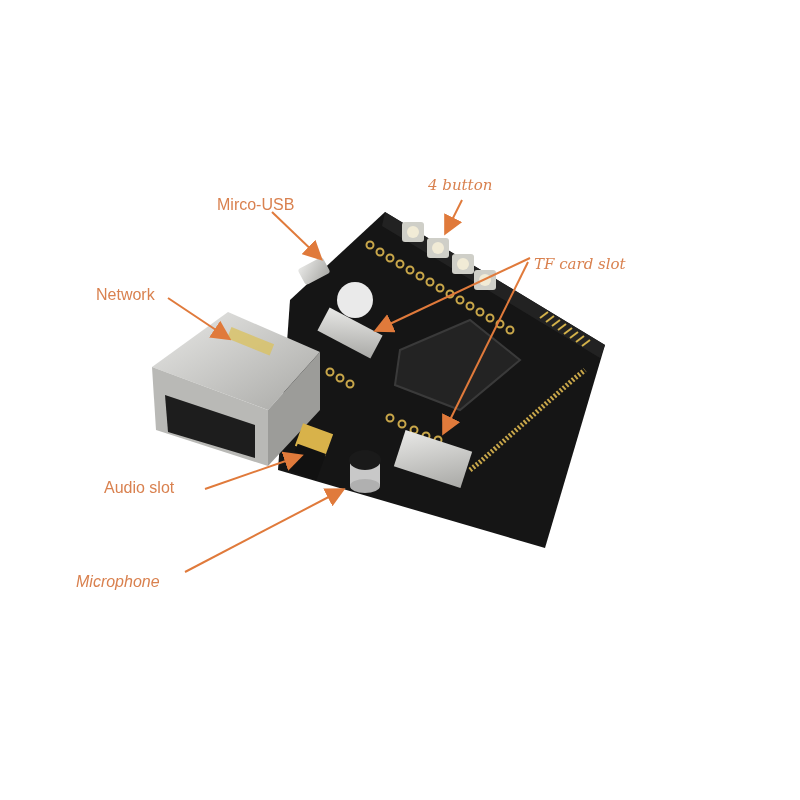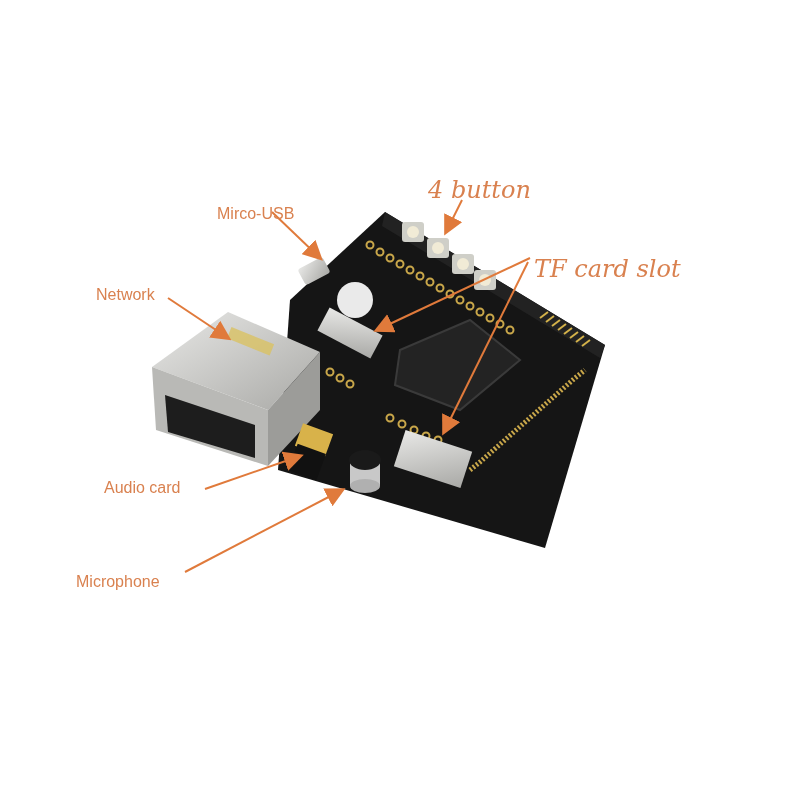--- a/index.html
+++ b/index.html
@@ -1,20 +1,20 @@
 <!DOCTYPE html>
 <html><head>
 <meta charset="utf-8">
 <style>
   html, body { margin:0; padding:0; background:#ffffff; }
   body { width:800px; height:800px; position:relative; overflow:hidden; font-family:"Liberation Sans", sans-serif; }
   .stage { position:absolute; left:0; top:0; width:800px; height:800px; }
   .label { position:absolute; color:#d9814f; white-space:nowrap; }
   .label.sans { font-family:"Liberation Sans", sans-serif; font-size:16px; }
-  .label.serif { font-family:"DejaVu Serif", serif; font-style:italic; font-size:24px; }
+  .label.serif { font-family:"DejaVu Serif", serif; font-style:italic; font-size:15px; }
   svg { position:absolute; left:0; top:0; }
 </style>
 </head>
 <body>
 
 <div class="stage">
   <svg width="800" height="800" viewBox="0 0 800 800">
     <defs>
       <marker id="arr" markerWidth="10" markerHeight="10" refX="8" refY="5" orient="auto">
         <path d="M0,0 L10,5 L0,10 z" fill="#e07a3b"></path>
@@ -109,19 +109,19 @@
       <line x1="272" y1="212" x2="320" y2="258" marker-end="url(#arr)"></line>
       <line x1="462" y1="200" x2="446" y2="232" marker-end="url(#arr)"></line>
       <line x1="530" y1="258" x2="377" y2="330" marker-end="url(#arr)"></line>
       <line x1="528" y1="262" x2="444" y2="432" marker-end="url(#arr)"></line>
       <line x1="168" y1="298" x2="228" y2="338" marker-end="url(#arr)"></line>
       <line x1="205" y1="489" x2="300" y2="456" marker-end="url(#arr)"></line>
       <line x1="185" y1="572" x2="342" y2="490" marker-end="url(#arr)"></line>
     </g>
   </svg>
 
-  <div class="label sans" style="left:217px;top:205px;">Mirco-USB</div>
+  <div class="label sans" style="left:217px;top:196px;">Mirco-USB</div>
   <div class="label serif" style="left:428px;top:176px;">4 button</div>
   <div class="label serif" style="left:534px;top:255px;">TF card slot</div>
   <div class="label sans" style="left:96px;top:286px;">Network</div>
-  <div class="label sans" style="left:104px;top:479px;">Audio card</div>
-  <div class="label sans" style="left:76px;top:573px;">Microphone</div>
+  <div class="label sans" style="left:104px;top:479px;">Audio slot</div>
+  <div class="label sans" style="left:76px;top:573px;font-style:italic;">Microphone</div>
 </div>
 
 </body></html>

